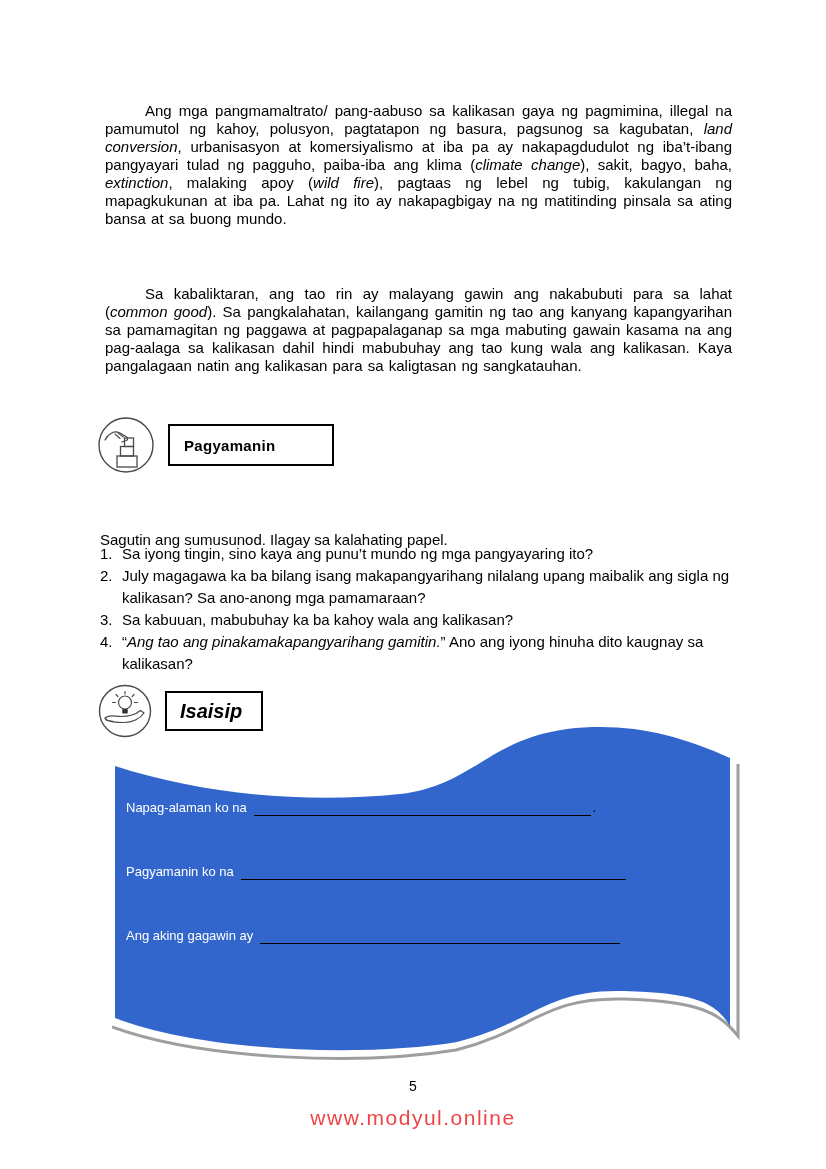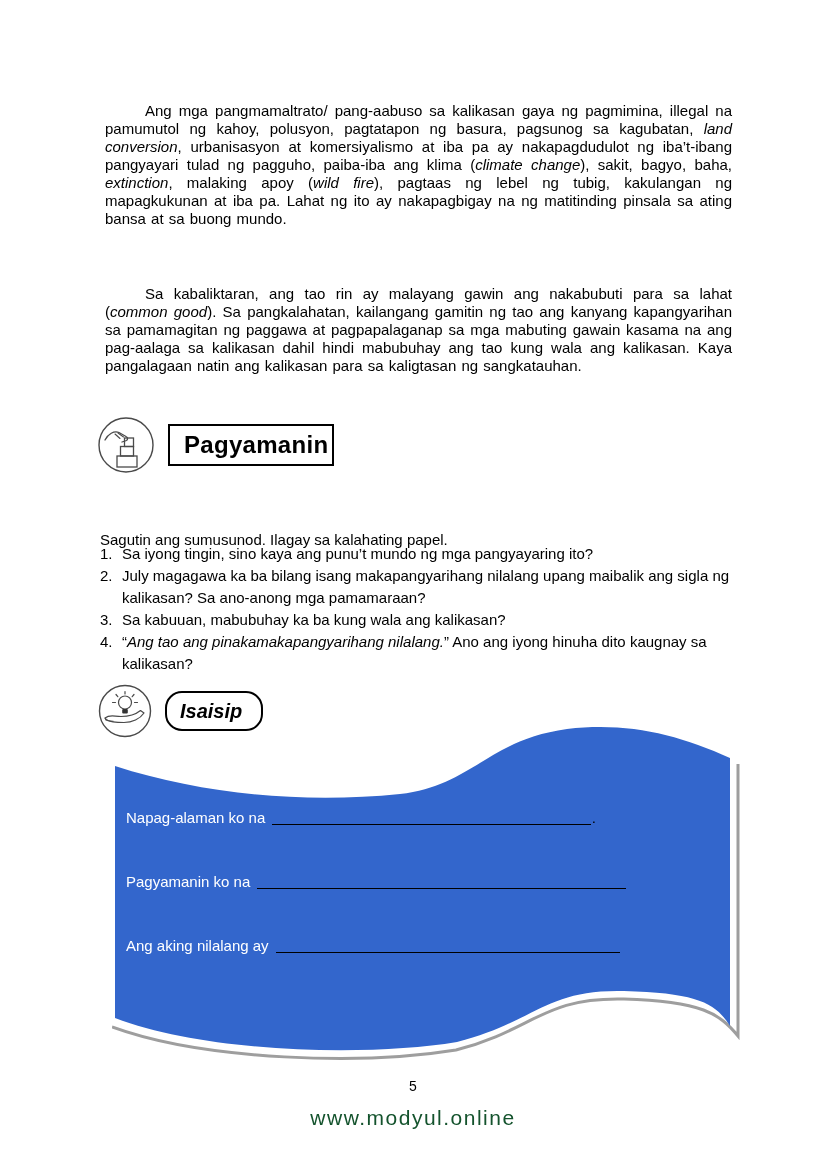--- a/index.html
+++ b/index.html
@@ -22,49 +22,49 @@
   .para-2{top:280px;}
 
   .section-header{position:absolute;display:flex;align-items:center;gap:13px;}
   .sh-pagyamanin{left:97px;top:416px;}
   .sh-isaisip{left:98px;top:684px;}
   .icon-circle{display:block;line-height:0;}
   .label-box{
     border:2px solid #000;background:#fff;
     display:flex;align-items:center;box-sizing:border-box;
   }
-  .label-box.pagyamanin{width:166px;height:42px;padding-left:14px;font-size:24px;font-weight:bold;letter-spacing:0.3px;}
-  .label-box.isaisip{width:98px;height:40px;padding-left:13px;font-size:20px;font-weight:bold;font-style:italic;border-radius:17px;}
+  .label-box.pagyamanin{width:166px;height:42px;padding-left:14px;font-size:15px;font-weight:bold;letter-spacing:0.3px;}
+  .label-box.isaisip{width:98px;height:40px;padding-left:13px;font-size:20px;font-weight:bold;font-style:italic;}
 
   .instruction{position:absolute;left:100px;top:529px;font-size:15px;line-height:22px;margin:0;}
 
   .questions{position:absolute;left:100px;top:543px;width:632px;}
   .q-row{display:flex;font-size:15px;line-height:22px;}
   .q-num{flex:0 0 22px;}
   .q-text{flex:1;}
 
   .reflection{position:absolute;left:112px;top:724px;width:640px;height:352px;}
   .reflection svg{position:absolute;left:0;top:0;}
   .r-rows{position:absolute;left:0;top:0;width:100%;height:100%;}
   .r-row{
     position:absolute;left:14px;
-    display:flex;align-items:flex-start;
-    color:#fff;font-size:15px;height:21px;margin-top:12px;
+    display:flex;align-items:center;
+    color:#fff;font-size:13px;height:21px;
   }
   .r-row:nth-child(1){top:73px;width:470px;}
   .r-row:nth-child(2){top:137px;width:500px;}
   .r-row:nth-child(3){top:201px;width:494px;}
   .r-label{white-space:nowrap;padding-right:7px;}
   .r-rule{flex:1;border-bottom:1.6px solid #000;height:15px;}
   .r-suffix{color:#000;padding-left:1px;}
 
   .page-number{position:absolute;left:0;right:0;top:1078px;text-align:center;font-size:14px;}
   .watermark{
     position:absolute;left:0;right:0;top:1106px;text-align:center;
-    font-size:21px;color:#14532d;letter-spacing:1.5px;
+    font-size:21px;color:#ef4444;letter-spacing:1.5px;
   }
 </style>
 </head>
 <body>
 
 <div class="page">
 
   <p class="para para-1"><span>Ang mga pangmamaltrato/ pang-aabuso sa kalikasan gaya ng pagmimina, illegal na pamumutol ng kahoy, polusyon, pagtatapon ng basura, pagsunog sa kagubatan, </span><i>land conversion</i><span>, urbanisasyon at komersiyalismo at iba pa ay nakapagdudulot ng iba’t-ibang pangyayari tulad ng pagguho, paiba-iba ang klima (</span><i>climate change</i><span>), sakit, bagyo, baha, </span><i>extinction</i><span>, malaking apoy (</span><i>wild fire</i><span>), pagtaas ng lebel ng tubig, kakulangan ng mapagkukunan at iba pa. Lahat ng ito ay nakapagbigay na ng matitinding pinsala sa ating bansa at sa buong mundo.</span></p>
 
   <p class="para para-2"><span>Sa kabaliktaran, ang tao rin ay malayang gawin ang nakabubuti para sa lahat (</span><i>common good</i><span>). Sa pangkalahatan, kailangang gamitin ng tao ang kanyang kapangyarihan sa pamamagitan ng paggawa at pagpapalaganap sa mga mabuting gawain kasama na ang pag-aalaga sa kalikasan dahil hindi mabubuhay ang tao kung wala ang kalikasan. Kaya pangalagaan natin ang kalikasan para sa kaligtasan ng sangkatauhan.</span></p>
@@ -91,25 +91,25 @@
       <div class="q-row">
         <span class="q-num">1.</span>
         <span class="q-text"><span>Sa iyong tingin, sino kaya ang punu’t mundo ng mga pangyayaring ito?</span></span>
       </div>
       <div class="q-row">
         <span class="q-num">2.</span>
         <span class="q-text"><span>July magagawa ka ba bilang isang makapangyarihang nilalang upang maibalik ang sigla ng kalikasan? Sa ano-anong mga pamamaraan?</span></span>
       </div>
       <div class="q-row">
         <span class="q-num">3.</span>
-        <span class="q-text"><span>Sa kabuuan, mabubuhay ka ba kung wala ang kalikasan?</span></span>
+        <span class="q-text"><span>Sa kabuuan, mabubuhay ka ba kahoy wala ang kalikasan?</span></span>
       </div>
       <div class="q-row">
         <span class="q-num">4.</span>
-        <span class="q-text"><span>“</span><i>Ang tao ang pinakamakapangyarihang nilalang.</i><span>” Ano ang iyong hinuha dito kaugnay sa kalikasan?</span></span>
+        <span class="q-text"><span>“</span><i>Ang tao ang pinakamakapangyarihang gamitin.</i><span>” Ano ang iyong hinuha dito kaugnay sa kalikasan?</span></span>
       </div>
     </div>
 
   <div class="section-header sh-isaisip">
     <span class="icon-circle">
       <svg width="54" height="54" viewBox="0 0 54 54">
         <circle cx="27" cy="27" r="25.5" fill="none" stroke="#4a4a4a" stroke-width="1.4"></circle>
         <circle cx="27" cy="18.5" r="6.5" fill="none" stroke="#4a4a4a" stroke-width="1.2"></circle>
         <path d="M27,7.5 L27,10 M18,10.5 L19.8,12.7 M36,10.5 L34.2,12.7 M14.5,18.5 L17.5,18.5 M39.5,18.5 L36.5,18.5" fill="none" stroke="#4a4a4a" stroke-width="1.2" stroke-linecap="round"></path>
         <rect x="24.2" y="25" width="5.6" height="4.4" rx="1" fill="#333"></rect>
@@ -139,21 +139,21 @@
         <div class="r-row">
           <span class="r-label">Napag-alaman ko na</span>
           <span class="r-rule"></span>
           <span class="r-suffix">.</span>
         </div>
         <div class="r-row">
           <span class="r-label">Pagyamanin ko na</span>
           <span class="r-rule"></span>
         </div>
         <div class="r-row">
-          <span class="r-label">Ang aking nilalang ay</span>
+          <span class="r-label">Ang aking gagawin ay</span>
           <span class="r-rule"></span>
         </div>
       </div>
   </div>
 
   <div class="page-number">5</div>
   <div class="watermark">www.modyul.online</div>
 
 </div>
 

